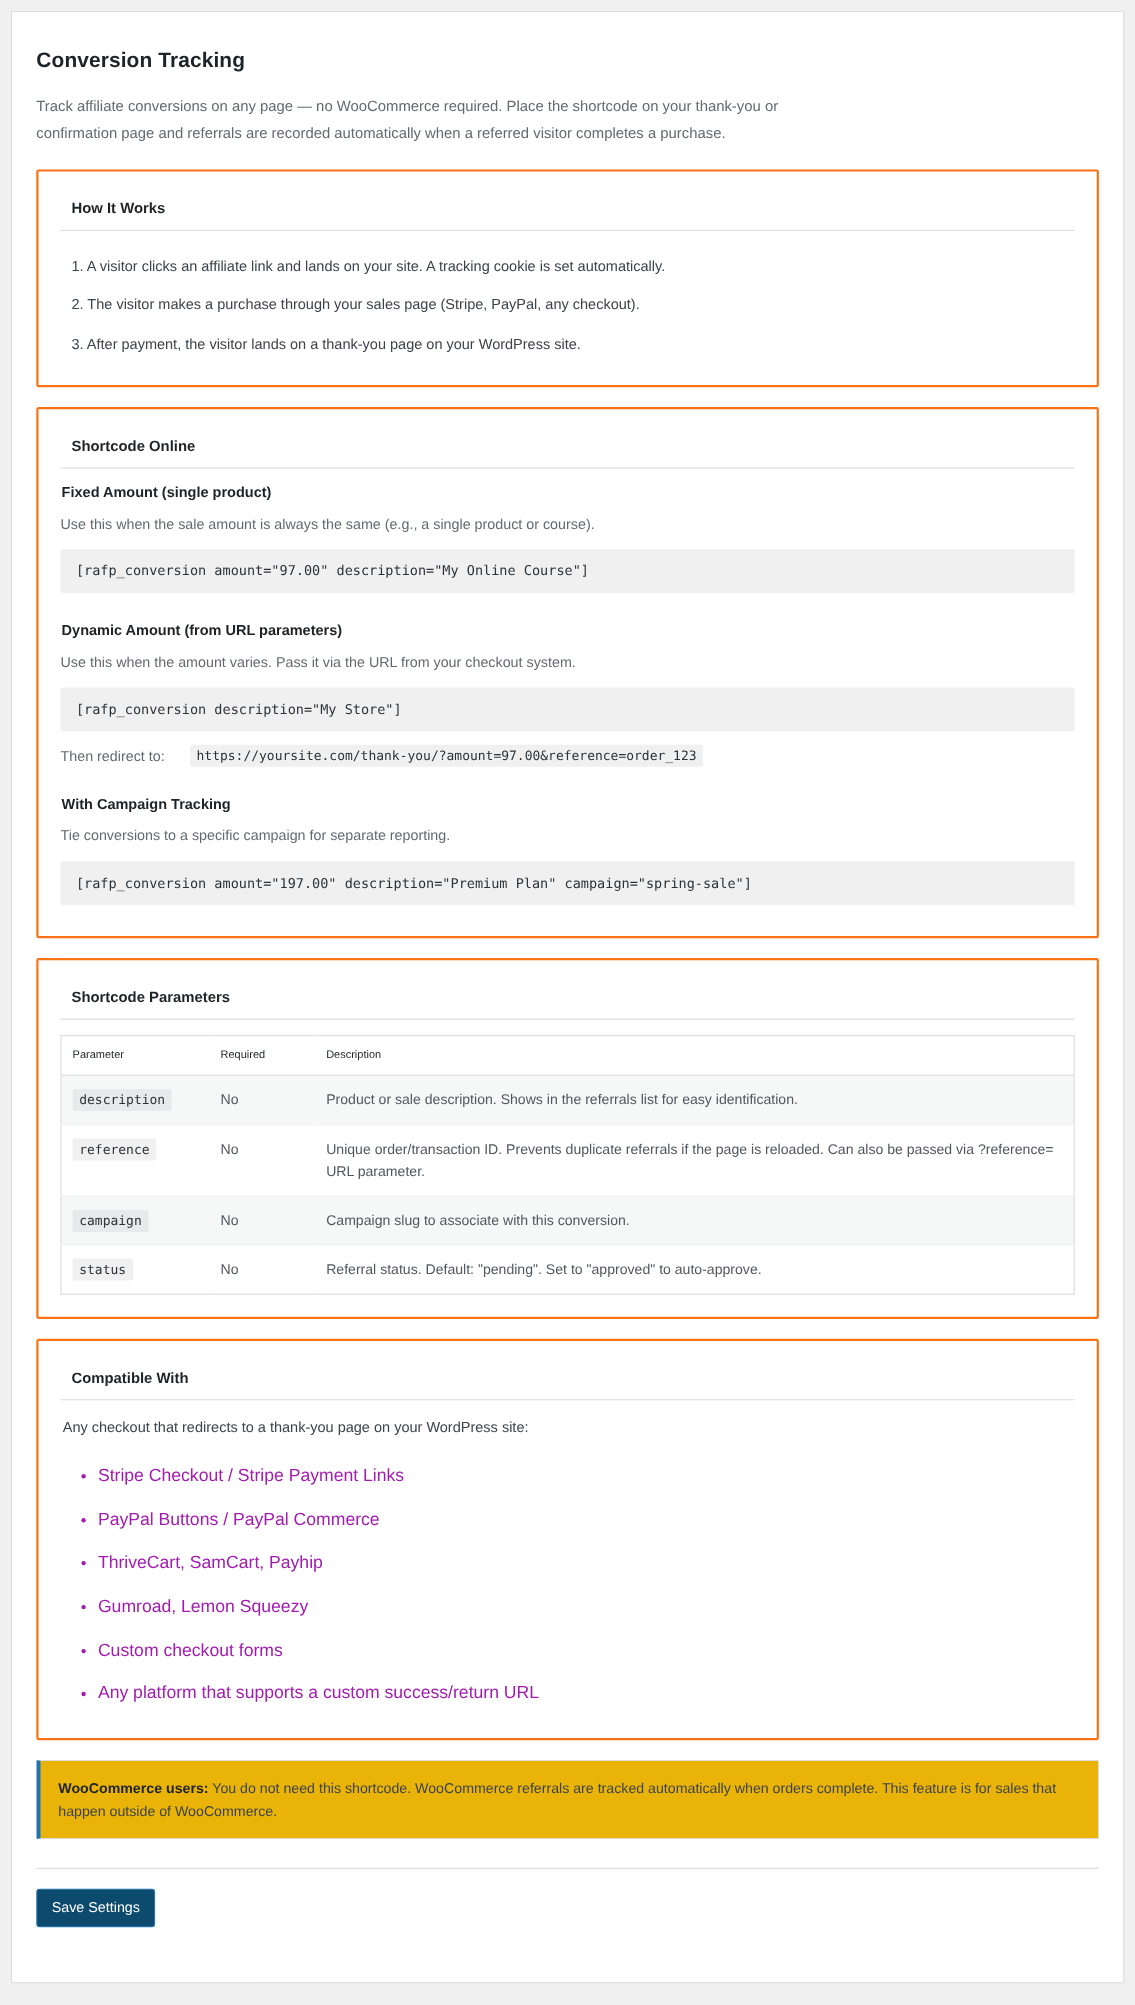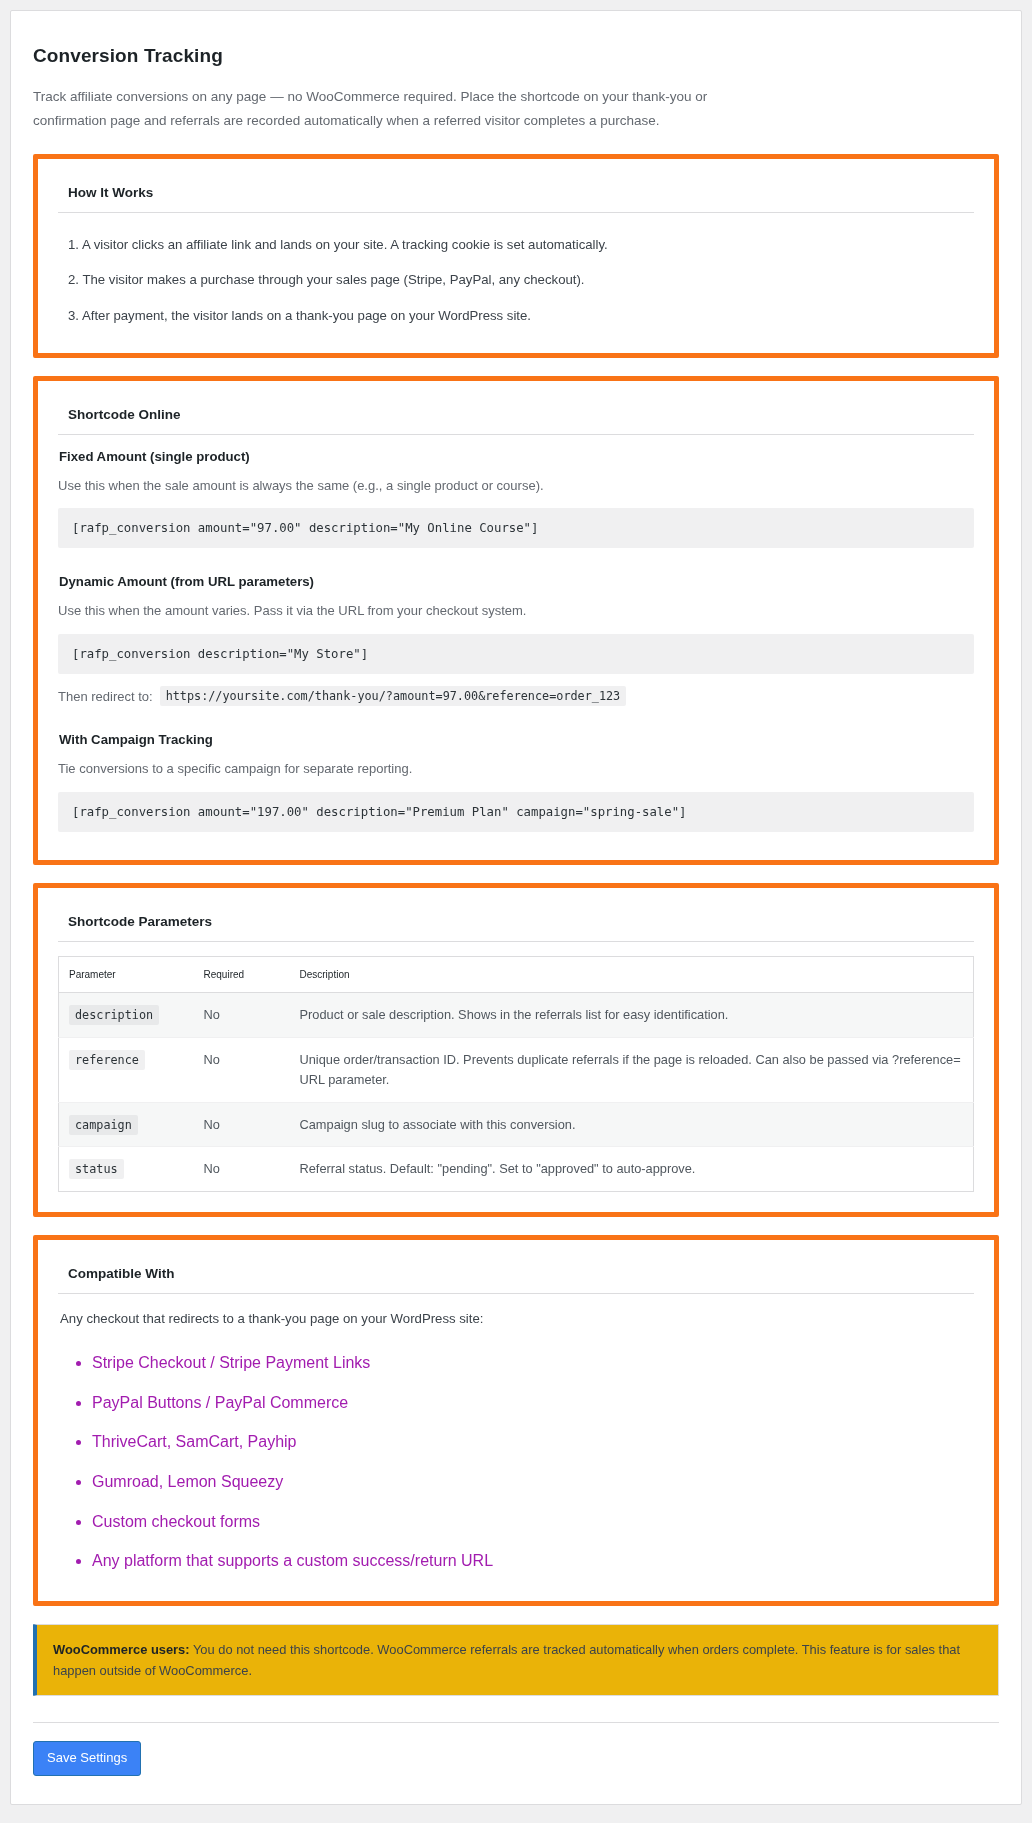--- a/index.html
+++ b/index.html
@@ -30,21 +30,21 @@
   .page-intro {
     font-size: 13.5px;
     line-height: 1.75;
     color: #646970;
     margin: 0 0 22px 0;
     max-width: 700px;
   }
 
   
   .panel {
-    border: 5px solid #f97316;
+    border: 2px solid #f97316;
     background: #fff;
     border-radius: 2px;
     margin-bottom: 18px;
     padding: 16px 20px 20px 20px;
   }
   .panel-heading {
     font-size: 13.5px;
     font-weight: bold;
     color: #1d2327;
     padding: 10px 0 12px 10px;
@@ -84,21 +84,21 @@
     overflow-x: auto;
     white-space: nowrap;
     margin: 0 0 8px 0;
   }
   .redirect-row {
     font-size: 13px;
     color: #646970;
     margin: 12px 0 0 0;
     display: flex;
     align-items: center;
-    gap: 7px;
+    gap: 23px;
     flex-wrap: wrap;
   }
   .inline-code {
     background: #f0f0f1;
     font-family: "DejaVu Sans Mono", monospace;
     font-size: 11.8px;
     color: #2c3338;
     padding: 3px 6px;
     border-radius: 2px;
   }
@@ -277,15 +277,15 @@
     </ul>
   </section>
 
   
   <div class="notice" style="border-left-color: rgb(34, 113, 177);">
     <b>WooCommerce users:</b><span> You do not need this shortcode. WooCommerce referrals are tracked automatically when orders complete. This feature is for sales that happen outside of WooCommerce.</span>
   </div>
 
   <hr class="footer-sep">
 
-  <button class="save-button" style="background: #3b82f6; border-color: rgb(34, 113, 177); text-align: center;">Save Settings</button>
+  <button class="save-button" style="background: #0c4a6e; border-color: rgb(34, 113, 177); text-align: center;">Save Settings</button>
 
 </div>
 
 </body></html>

